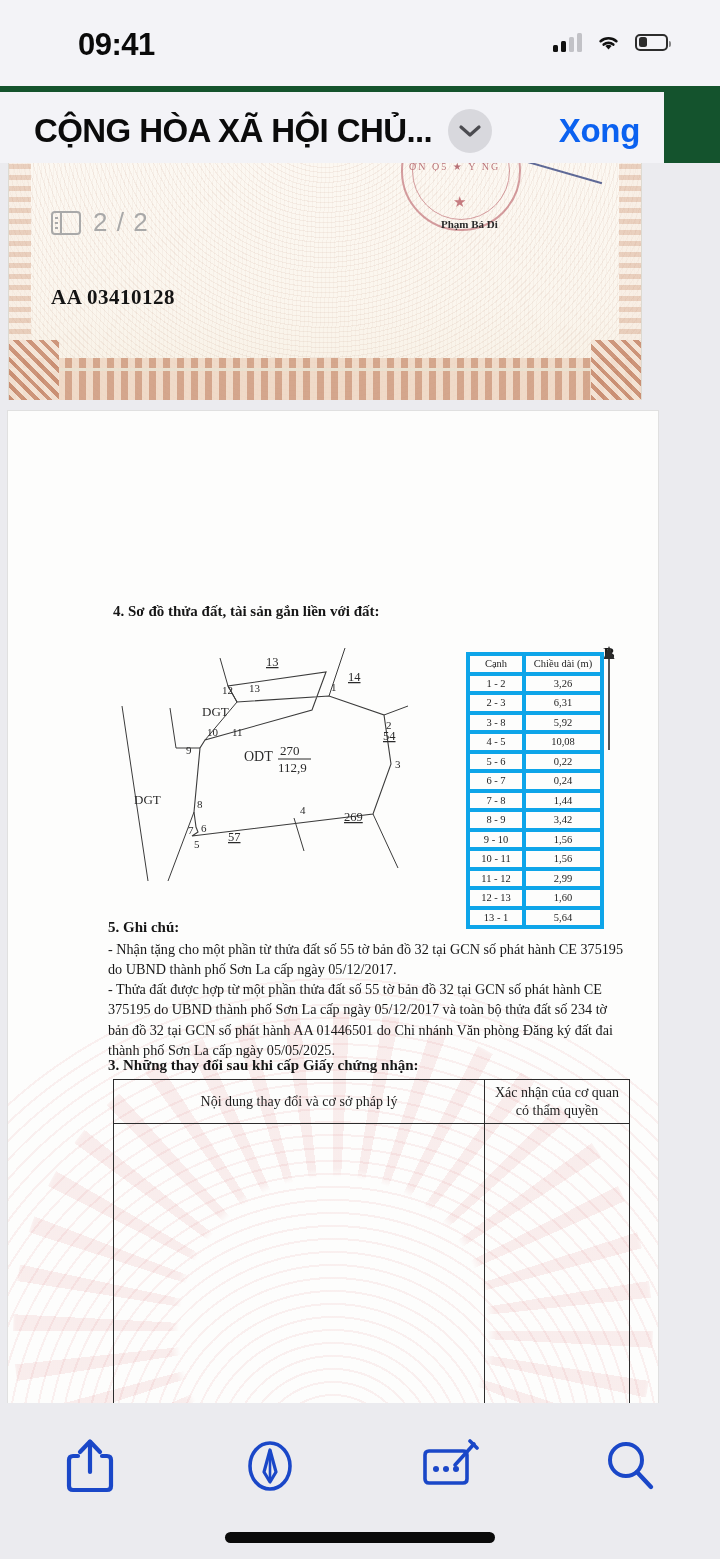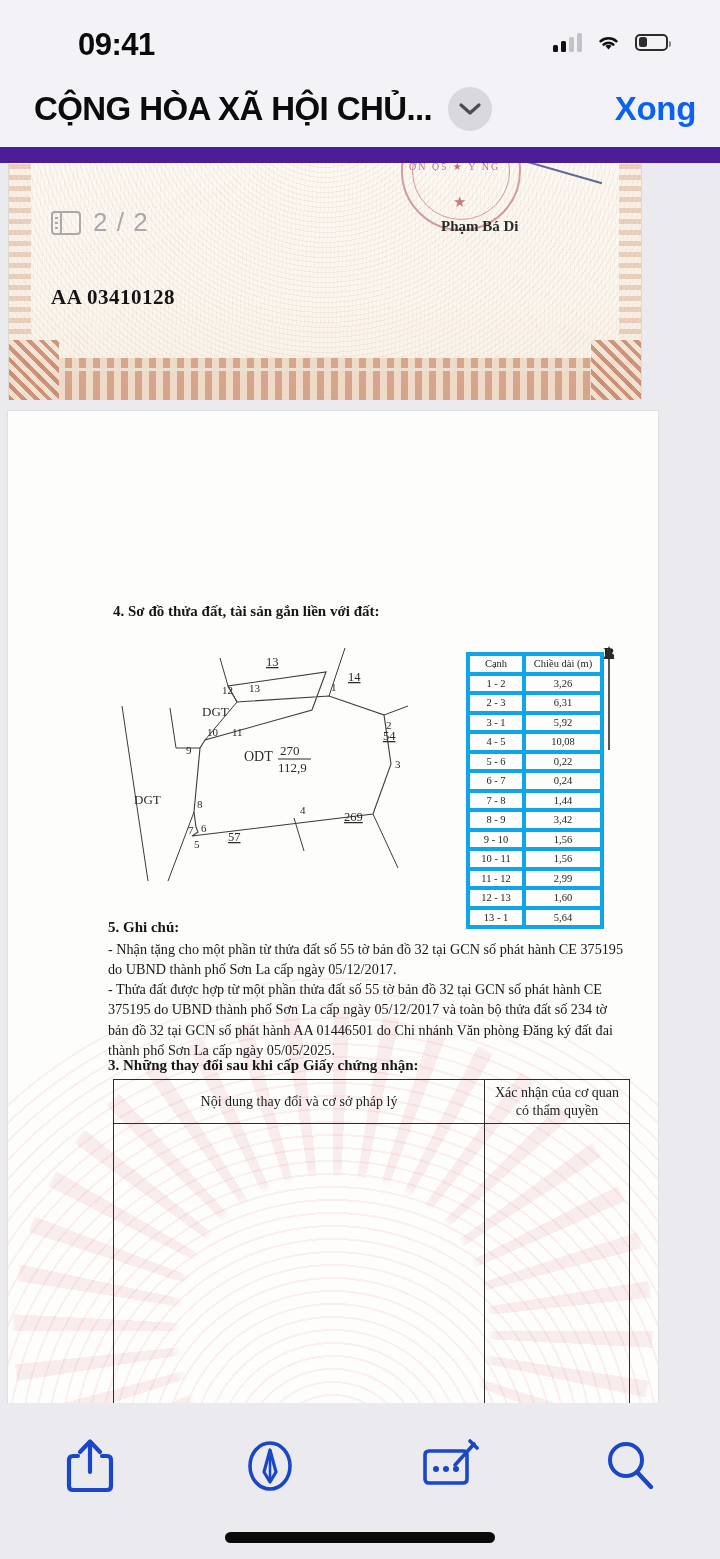--- a/index.html
+++ b/index.html
@@ -2,21 +2,21 @@
 <html><head>
 <meta charset="utf-8">
 <style>
   * { box-sizing: border-box; margin: 0; padding: 0; }
   html, body {
     width: 720px; height: 1559px;
     background: #ebebef;
     font-family: "Liberation Sans", sans-serif;
     overflow: hidden;
   }
-  .screen { position: relative; width: 720px; height: 1559px; background: #4c1d95; }
+  .screen { position: relative; width: 720px; height: 1559px; background: #14532d; }
 
   
   .statusbar {
     position: absolute; top: 0; left: 0; width: 720px; height: 86px;
     background: #f3f3f7;
   }
   .status-time {
     position: absolute; left: 78px; top: 27px;
     font-size: 31px; font-weight: 700; color: #0a0a0a;
     letter-spacing: -0.5px;
@@ -39,21 +39,21 @@
     position: absolute; left: 1.5px; top: 1.5px; bottom: 1.5px;
     width: 31%; background: #111; border-radius: 2.5px;
   }
   .battery .cap {
     position: absolute; right: -5px; top: 5px; width: 2.5px; height: 6px;
     background: #111; border-radius: 0 2px 2px 0; opacity: .55;
   }
 
   
   .navbar {
-    position: absolute; top: 70px; left: 0; width: 720px; height: 77px;
+    position: absolute; top: 92px; left: 0; width: 664px; height: 77px;
     background: #f3f3f7;
     display: flex; align-items: center;
   }
   .nav-title {
     margin-left: 34px;
     font-size: 33px; font-weight: 700; color: #0b0b0b;
     white-space: nowrap; letter-spacing: -0.6px;
   }
   .nav-chevron {
     margin-left: 16px;
@@ -124,21 +124,21 @@
     border-left: 2.5px solid #a9a9a9;
   }
   .badge-icon:after {
     content: ""; position: absolute; left: 2px; top: 4px;
     width: 2.5px; height: 2.5px; background: #a9a9a9;
     box-shadow: 0 5px 0 #a9a9a9, 0 10px 0 #a9a9a9;
   }
   .badge-text { font-size: 26px; font-weight: 500; letter-spacing: 1px; }
   .p1-name {
     position: absolute; top: 55px; left: 432px;
-    font-family: "Liberation Serif", serif; font-size: 15px; font-weight: 700; color: #2a2a2a;
+    font-family: "Liberation Serif", serif; font-size: 11px; font-weight: 700; color: #2a2a2a;
   }
   .p1-serial {
     position: absolute; top: 122px; left: 42px;
     font-family: "Liberation Serif", serif; font-size: 21px; font-weight: 700;
     color: #141414; letter-spacing: 0.5px;
   }
   .p1-qrnote {
     position: absolute; top: 182px; left: 0; width: 100%;
     text-align: center;
     font-family: "Liberation Serif", serif; font-size: 15px; color: #2a2a2a;
@@ -398,21 +398,21 @@
             <tbody id="edge-rows">
                 <tr>
                   <td class="c">1 - 2</td>
                   <td class="v">3,26</td>
                 </tr>
                 <tr>
                   <td class="c">2 - 3</td>
                   <td class="v">6,31</td>
                 </tr>
                 <tr>
-                  <td class="c">3 - 1</td>
+                  <td class="c">3 - 8</td>
                   <td class="v">5,92</td>
                 </tr>
                 <tr>
                   <td class="c">4 - 5</td>
                   <td class="v">10,08</td>
                 </tr>
                 <tr>
                   <td class="c">5 - 6</td>
                   <td class="v">0,22</td>
                 </tr>

